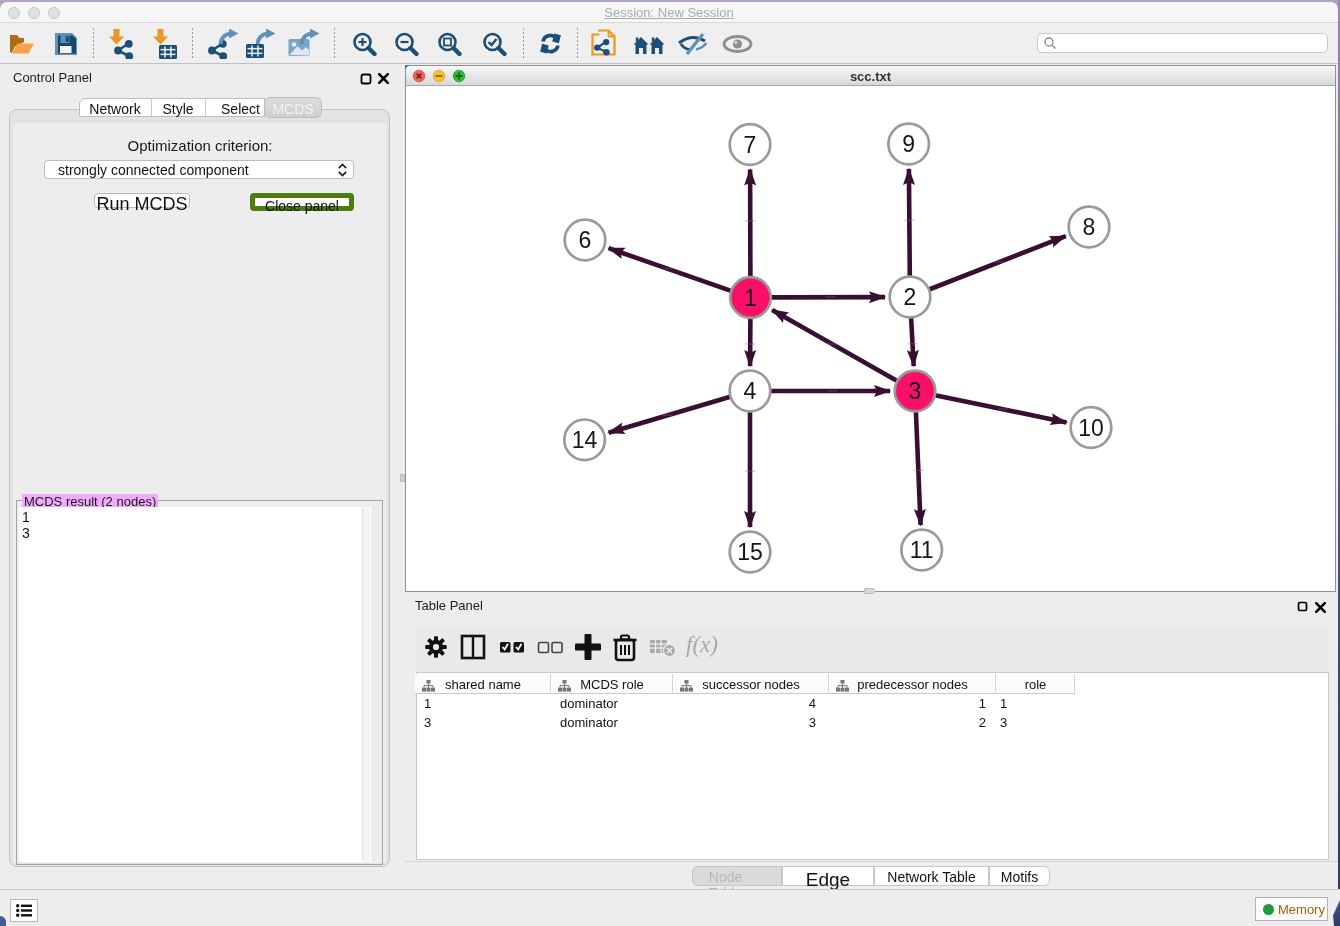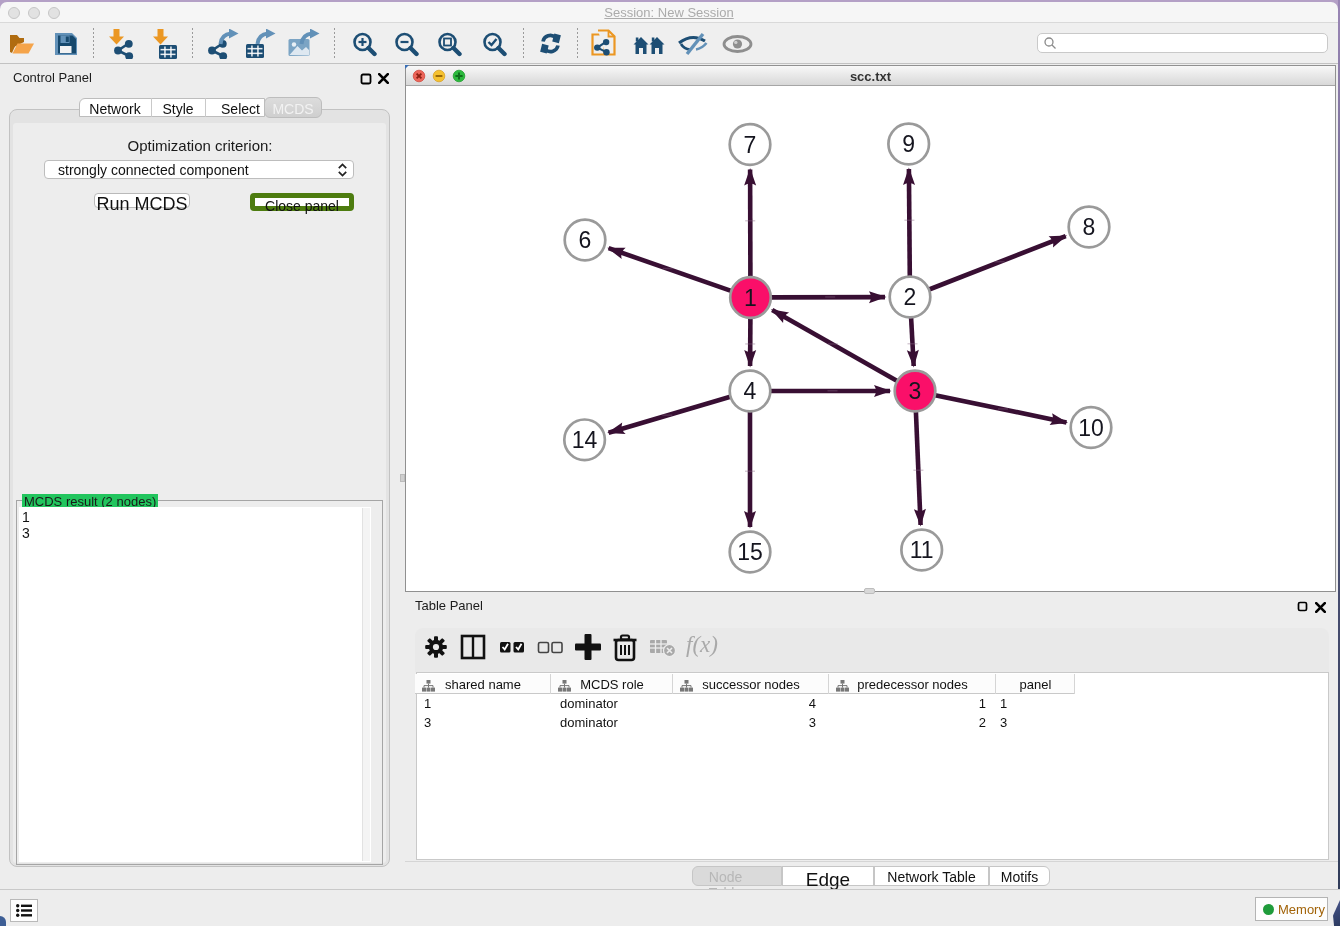--- a/index.html
+++ b/index.html
@@ -195,21 +195,21 @@
   <div style="position:absolute;left:13px;top:1px;font-size:14px;color:#111;">strongly connected component</div>
   <svg width="11" height="14" viewBox="0 0 11 14" style="position:absolute;right:5px;top:2px;">
       <path d="M1.8,5.2 L5.5,1.4 L9.2,5.2" stroke="#222" stroke-width="1.7" fill="none"></path>
       <path d="M1.8,8.8 L5.5,12.6 L9.2,8.8" stroke="#222" stroke-width="1.7" fill="none"></path>
     </svg>
 </div>
 <div class="abs" style="left:94px;top:193px;width:96px;height:15px;background:#fff;border:1px solid #b9b9b9;border-radius:4px;text-align:center;font-size:18px;color:#111;">Run MCDS</div>
 <div class="abs" style="left:203px;top:193px;width:104px;height:18px;background:#fff;border:5px solid #4d7c0f;border-radius:4px;text-align:center;font-size:14px;color:#111;margin-left:47px;">Close panel</div>
 
 <div class="abs" style="left:16px;top:500px;width:367px;height:365px;border:1px solid #a5a5a5;"></div>
-<div class="abs" style="left:22px;top:494px;font-size:13px;color:#1a1a1a;background:#22c55e;padding:0 2px;">MCDS result (2 nodes)</div>
+<div class="abs" style="left:22px;top:494px;font-size:13px;color:#1a1a1a;background:#f0abfc;padding:0 2px;">MCDS result (2 nodes)</div>
 <div class="abs" style="left:19px;top:507px;width:352px;height:355px;background:#fff;font-size:14px;line-height:16px;color:#111;padding:2px 0 0 3px;">1<br>3</div>
 <div class="abs" style="left:362px;top:508px;width:8px;height:353px;background:#f4f4f4;border-left:1px solid #e2e2e2;"></div>
 
 <div class="abs" style="left:400px;top:474px;width:5px;height:8px;background:#cfcfcf;border:1px solid #bbb;"></div>
 
 <div class="abs" style="left:405px;top:65px;width:931px;height:527px;background:#fff;border:1px solid #909090;"></div>
 <div class="abs" style="left:406px;top:66px;width:929px;height:20px;background:linear-gradient(#f8f8f8,#d8d8d8);border-bottom:1px solid #a6a6a6;"></div>
 <div class="abs" style="left:405px;top:65px;width:0;height:0;border-top:4px solid #3a6fb5;border-right:4px solid transparent;"></div>
 <svg class="abs" style="left:412px;top:69px" width="60" height="14" viewBox="0 0 60 14">
     <circle cx="7" cy="7" r="5.8" fill="#ec6559" stroke="#d04b40" stroke-width="0.8"></circle>
@@ -413,21 +413,21 @@
       </g>
       <g stroke="#777" stroke-width="1">
         <line x1="6.5" y1="3.6" x2="6.5" y2="7.6"></line>
         <line x1="2" y1="5.6" x2="11" y2="5.6"></line>
         <line x1="2" y1="5.6" x2="2" y2="7.6"></line>
         <line x1="11" y1="5.6" x2="11" y2="7.6"></line>
       </g>
     </svg></div>
 <div class="abs" style="left:829px;top:677px;width:167px;text-align:center;font-size:13px;color:#111;">predecessor nodes</div>
 <div class="abs" style="left:996px;top:674px;width:79px;height:20px;border-right:1px solid #d5d5d5;"></div>
-<div class="abs" style="left:996px;top:677px;width:79px;text-align:center;font-size:13px;color:#111;">panel</div>
+<div class="abs" style="left:996px;top:677px;width:79px;text-align:center;font-size:13px;color:#111;">role</div>
 <div class="abs" style="left:424px;top:696px;font-size:13px;color:#111;">1</div>
 <div class="abs" style="left:560px;top:696px;font-size:13px;color:#111;">dominator</div>
 <div class="abs" style="left:673px;top:696px;width:143px;text-align:right;font-size:13px;color:#111;">4</div>
 <div class="abs" style="left:829px;top:696px;width:157px;text-align:right;font-size:13px;color:#111;">1</div>
 <div class="abs" style="left:1000px;top:696px;font-size:13px;color:#111;">1</div>
 <div class="abs" style="left:424px;top:715px;font-size:13px;color:#111;">3</div>
 <div class="abs" style="left:560px;top:715px;font-size:13px;color:#111;">dominator</div>
 <div class="abs" style="left:673px;top:715px;width:143px;text-align:right;font-size:13px;color:#111;">3</div>
 <div class="abs" style="left:829px;top:715px;width:157px;text-align:right;font-size:13px;color:#111;">2</div>
 <div class="abs" style="left:1000px;top:715px;font-size:13px;color:#111;">3</div>

